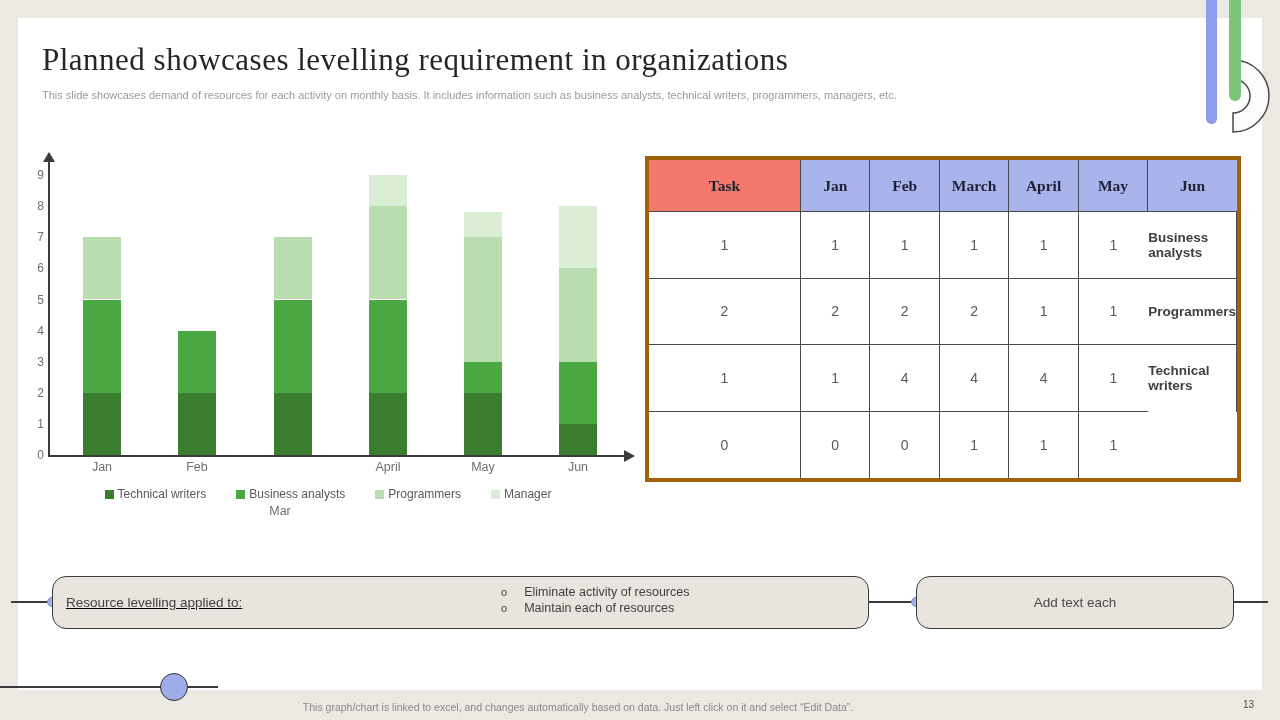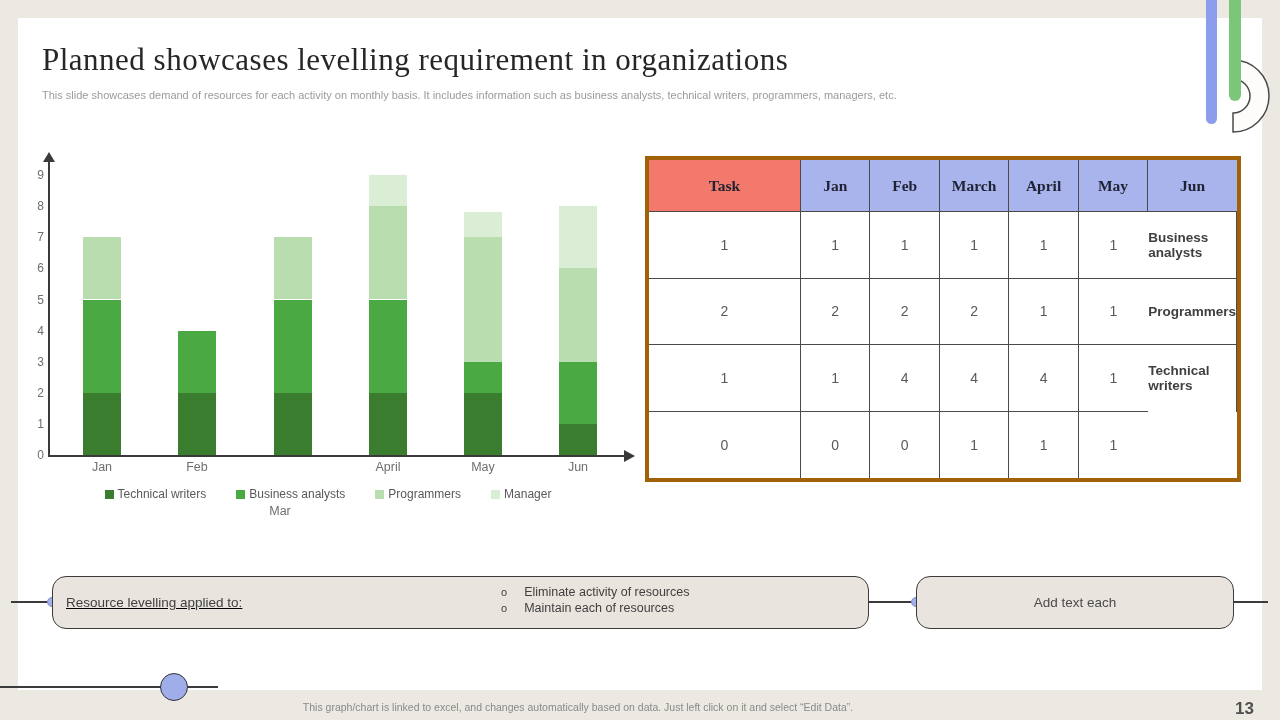--- a/index.html
+++ b/index.html
@@ -80,21 +80,21 @@
   .bullet-marker { font-size:11px; }
   .callout-right { left:916px; width:318px; display:flex; align-items:center; justify-content:center;
     font-size:13.5px; color:#4a4a4a; }
 
   
   .bottom-line { position:absolute; left:0; top:686px; width:218px; height:2px; background:#3b3b3b; }
   .bottom-circle { position:absolute; left:160px; top:673px; width:28px; height:28px;
     border-radius:50%; background:#9faee8; border:1.5px solid #333; }
   .footer-note { position:absolute; left:0; top:701px; width:1156px; text-align:center;
     font-size:10.5px; color:#8a8a8a; }
-  .page-number { position:absolute; right:26px; top:699px; font-size:17px; color:#4f4f4f;font-weight:bold; }
+  .page-number { position:absolute; right:26px; top:699px; font-size:10px; color:#4f4f4f; }
 
   
   .deco-blue-bar { position:absolute; left:1206px; top:-12px; width:11px; height:136px;
     border-radius:6px; background:#8c9dee; }
   .deco-green-bar { position:absolute; left:1229px; top:-12px; width:12px; height:113px;
     border-radius:6px; background:#7cc67a; }
   .deco-ring { position:absolute; left:1195px; top:55px; }
 </style>
 </head>
 <body>

